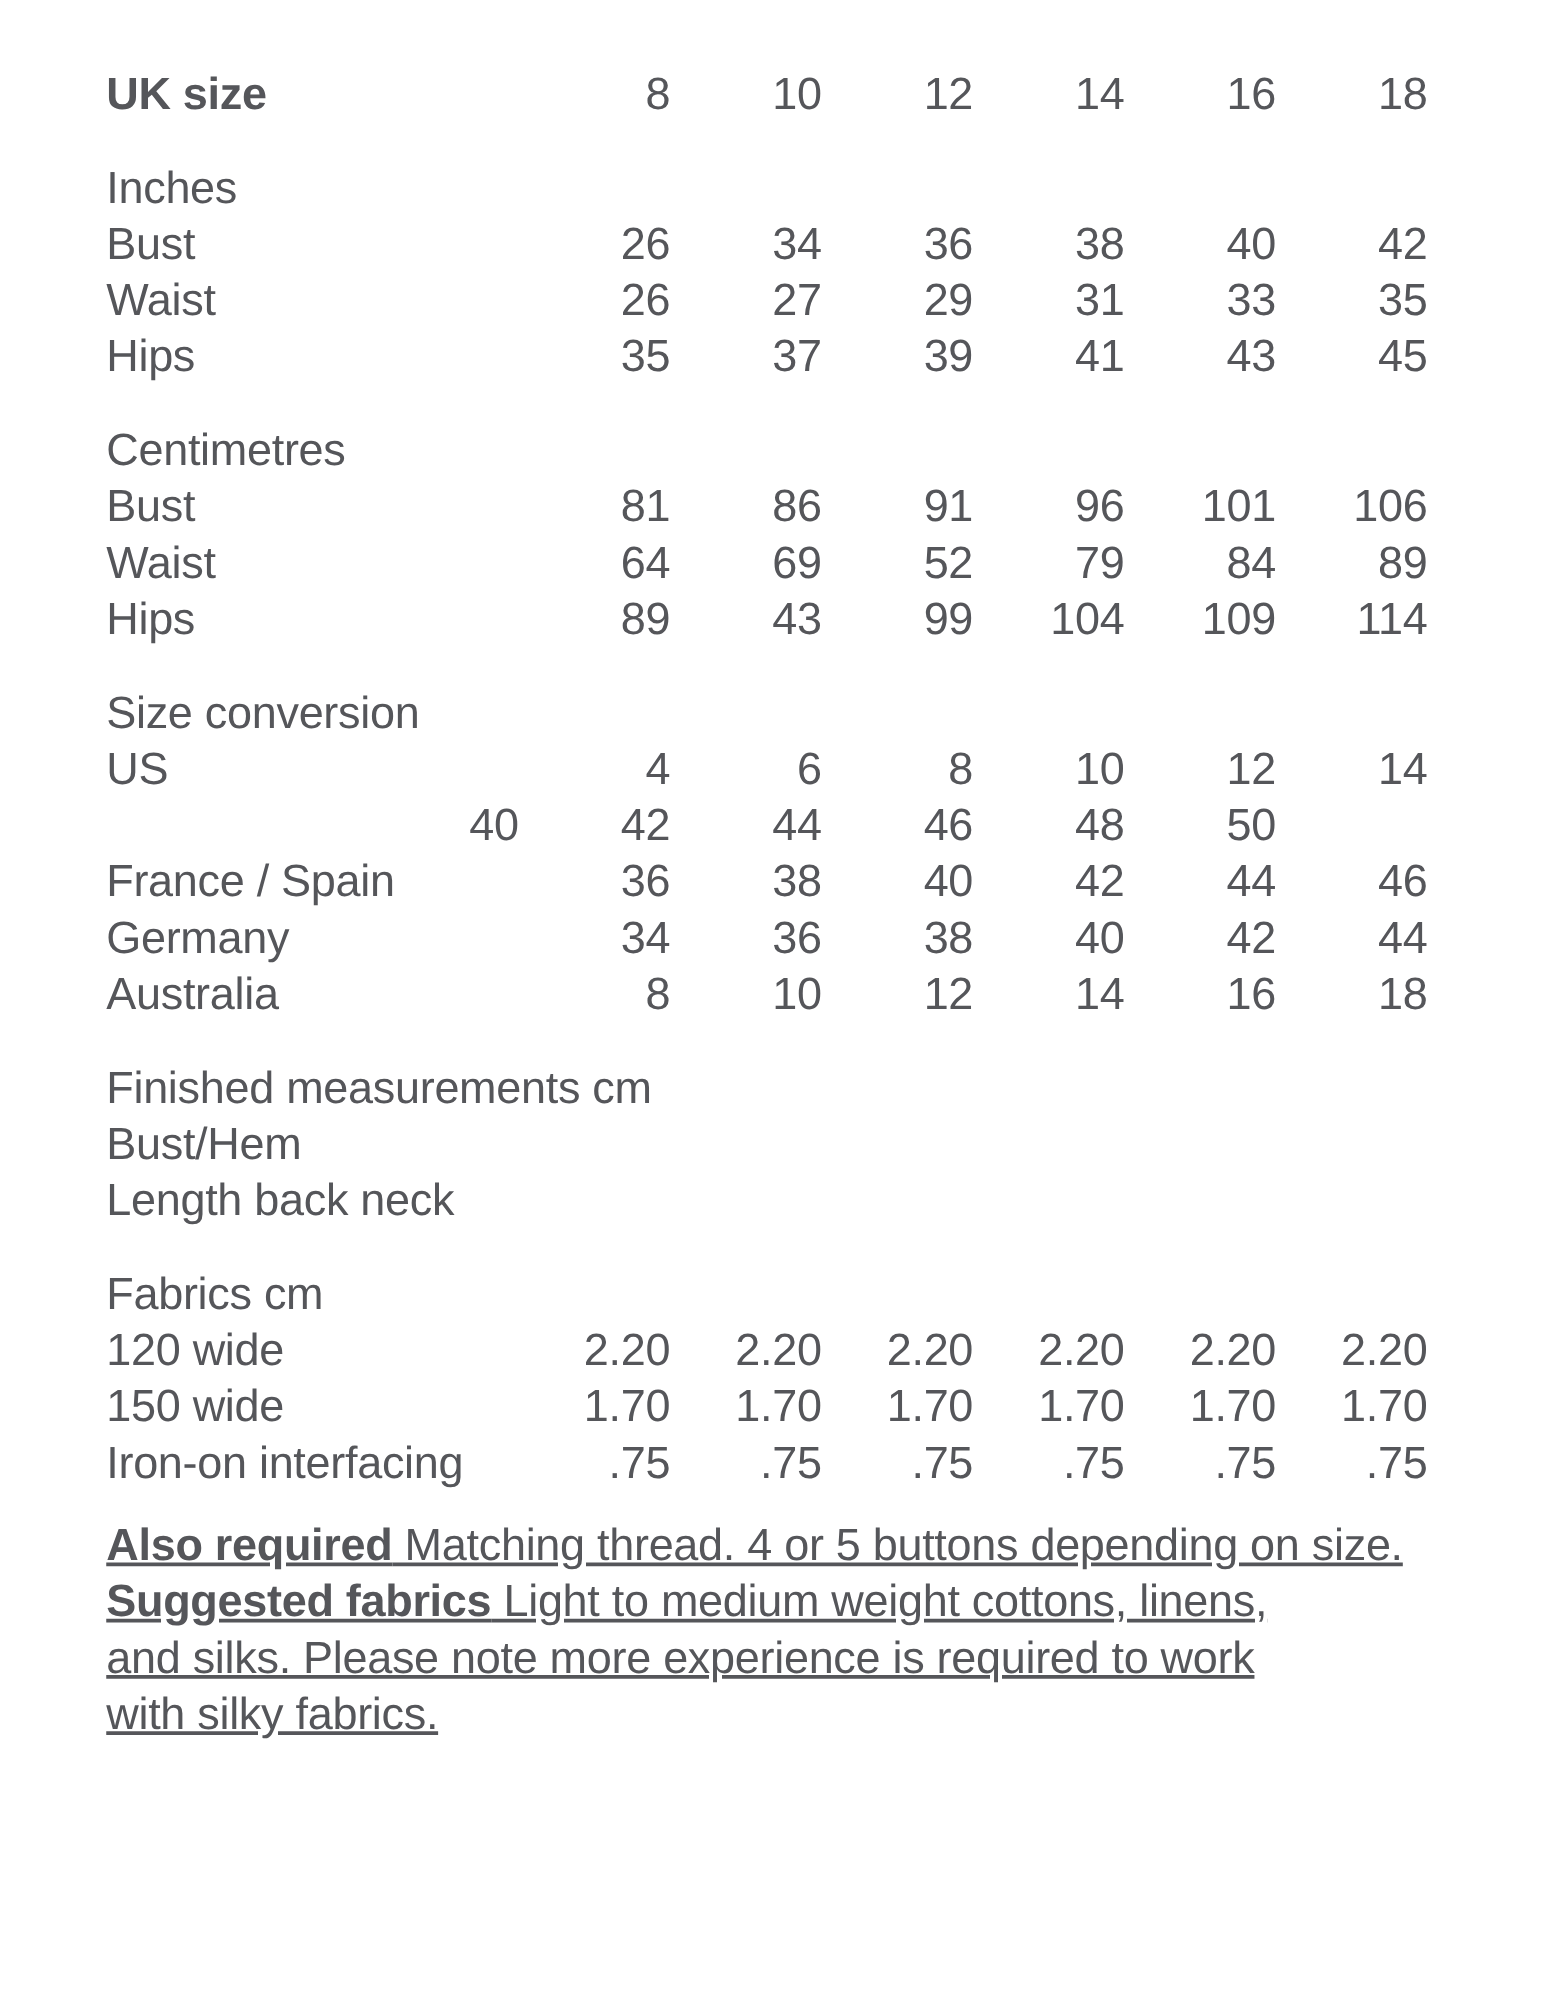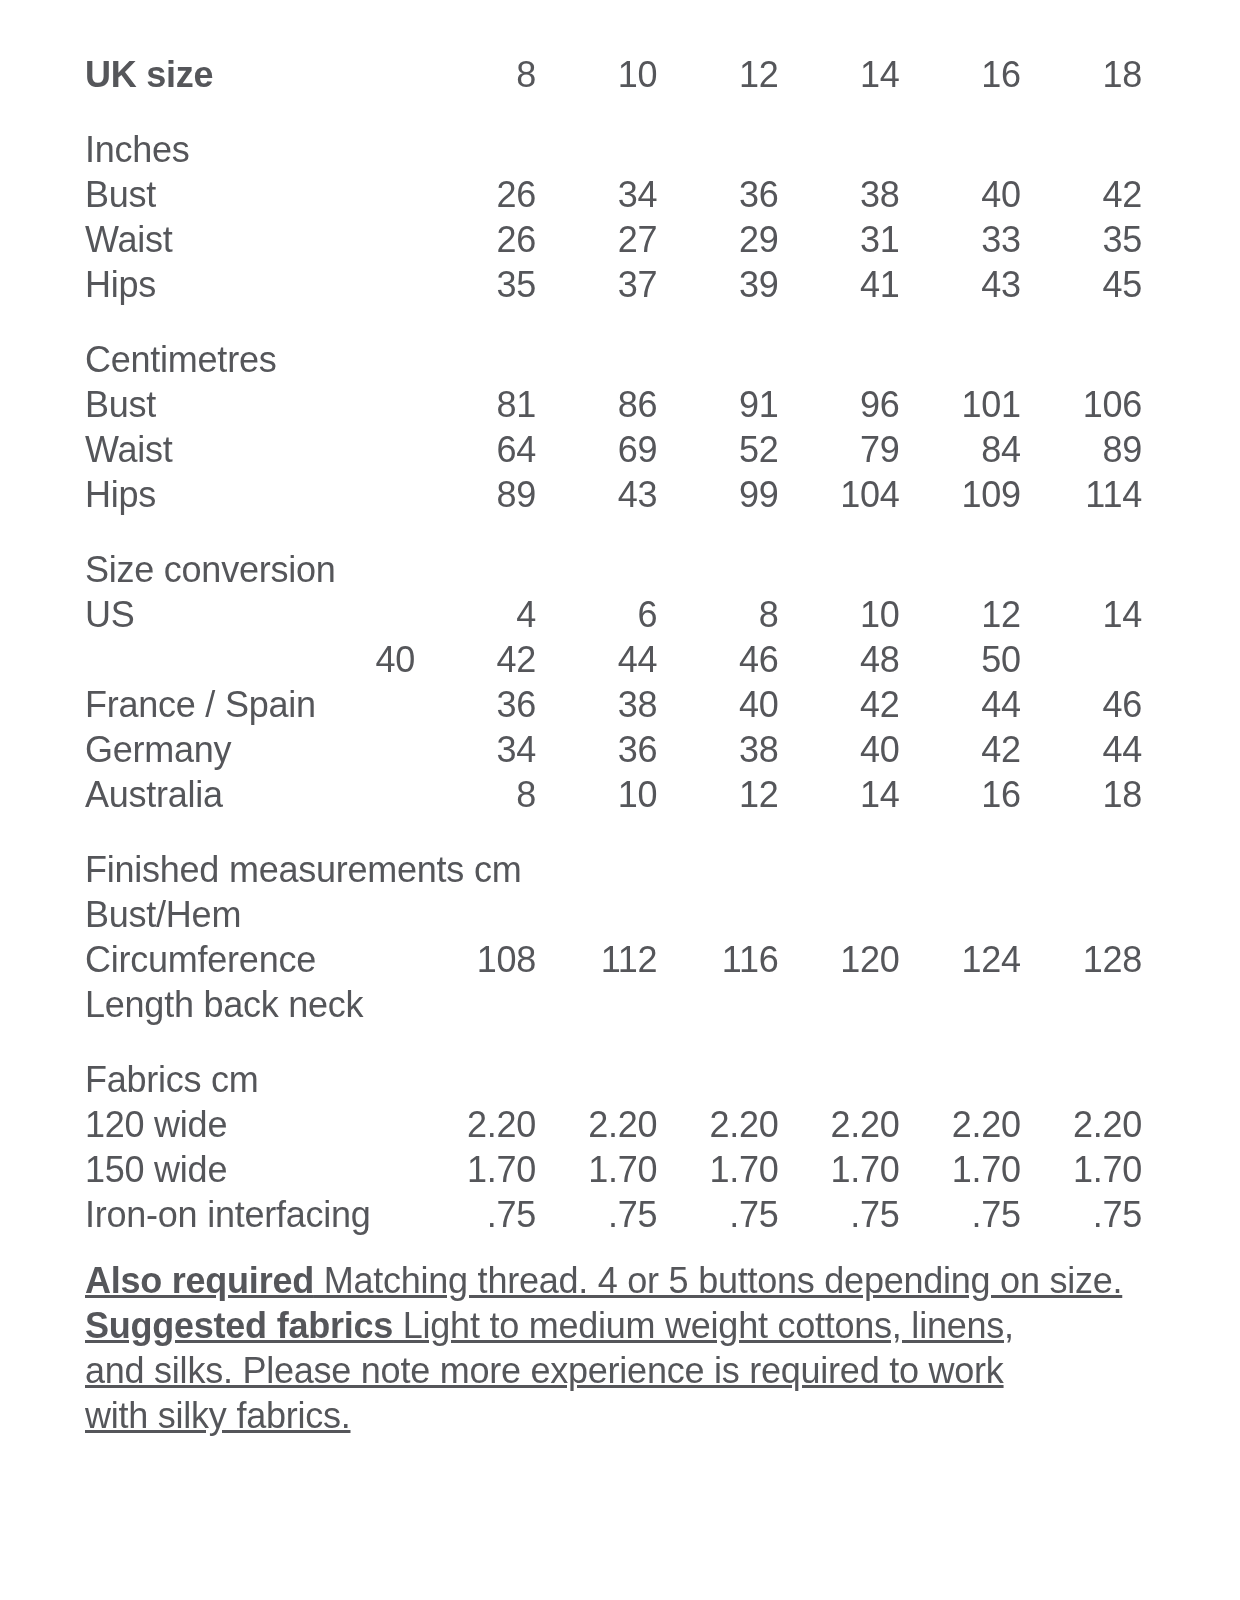--- a/index.html
+++ b/index.html
@@ -164,29 +164,20 @@
             <div class="cell value">16</div>
             <div class="cell value">18</div>
           </div>
         </section>
         <section class="section">
           <div class="section-header">Finished measurements cm</div>
           <div class="row">
             <div class="cell label">Bust/Hem</div>
           </div>
           <div class="row">
-            <div class="cell label">Circumference</div>
-            <div class="cell value">108</div>
-            <div class="cell value">112</div>
-            <div class="cell value">116</div>
-            <div class="cell value">120</div>
-            <div class="cell value">124</div>
-            <div class="cell value">128</div>
-          </div>
-          <div class="row">
             <div class="cell label">Length back neck</div>
           </div>
         </section>
         <section class="section">
           <div class="section-header">Fabrics cm</div>
           <div class="row">
             <div class="cell label">120 wide</div>
             <div class="cell value">2.20</div>
             <div class="cell value">2.20</div>
             <div class="cell value">2.20</div>

